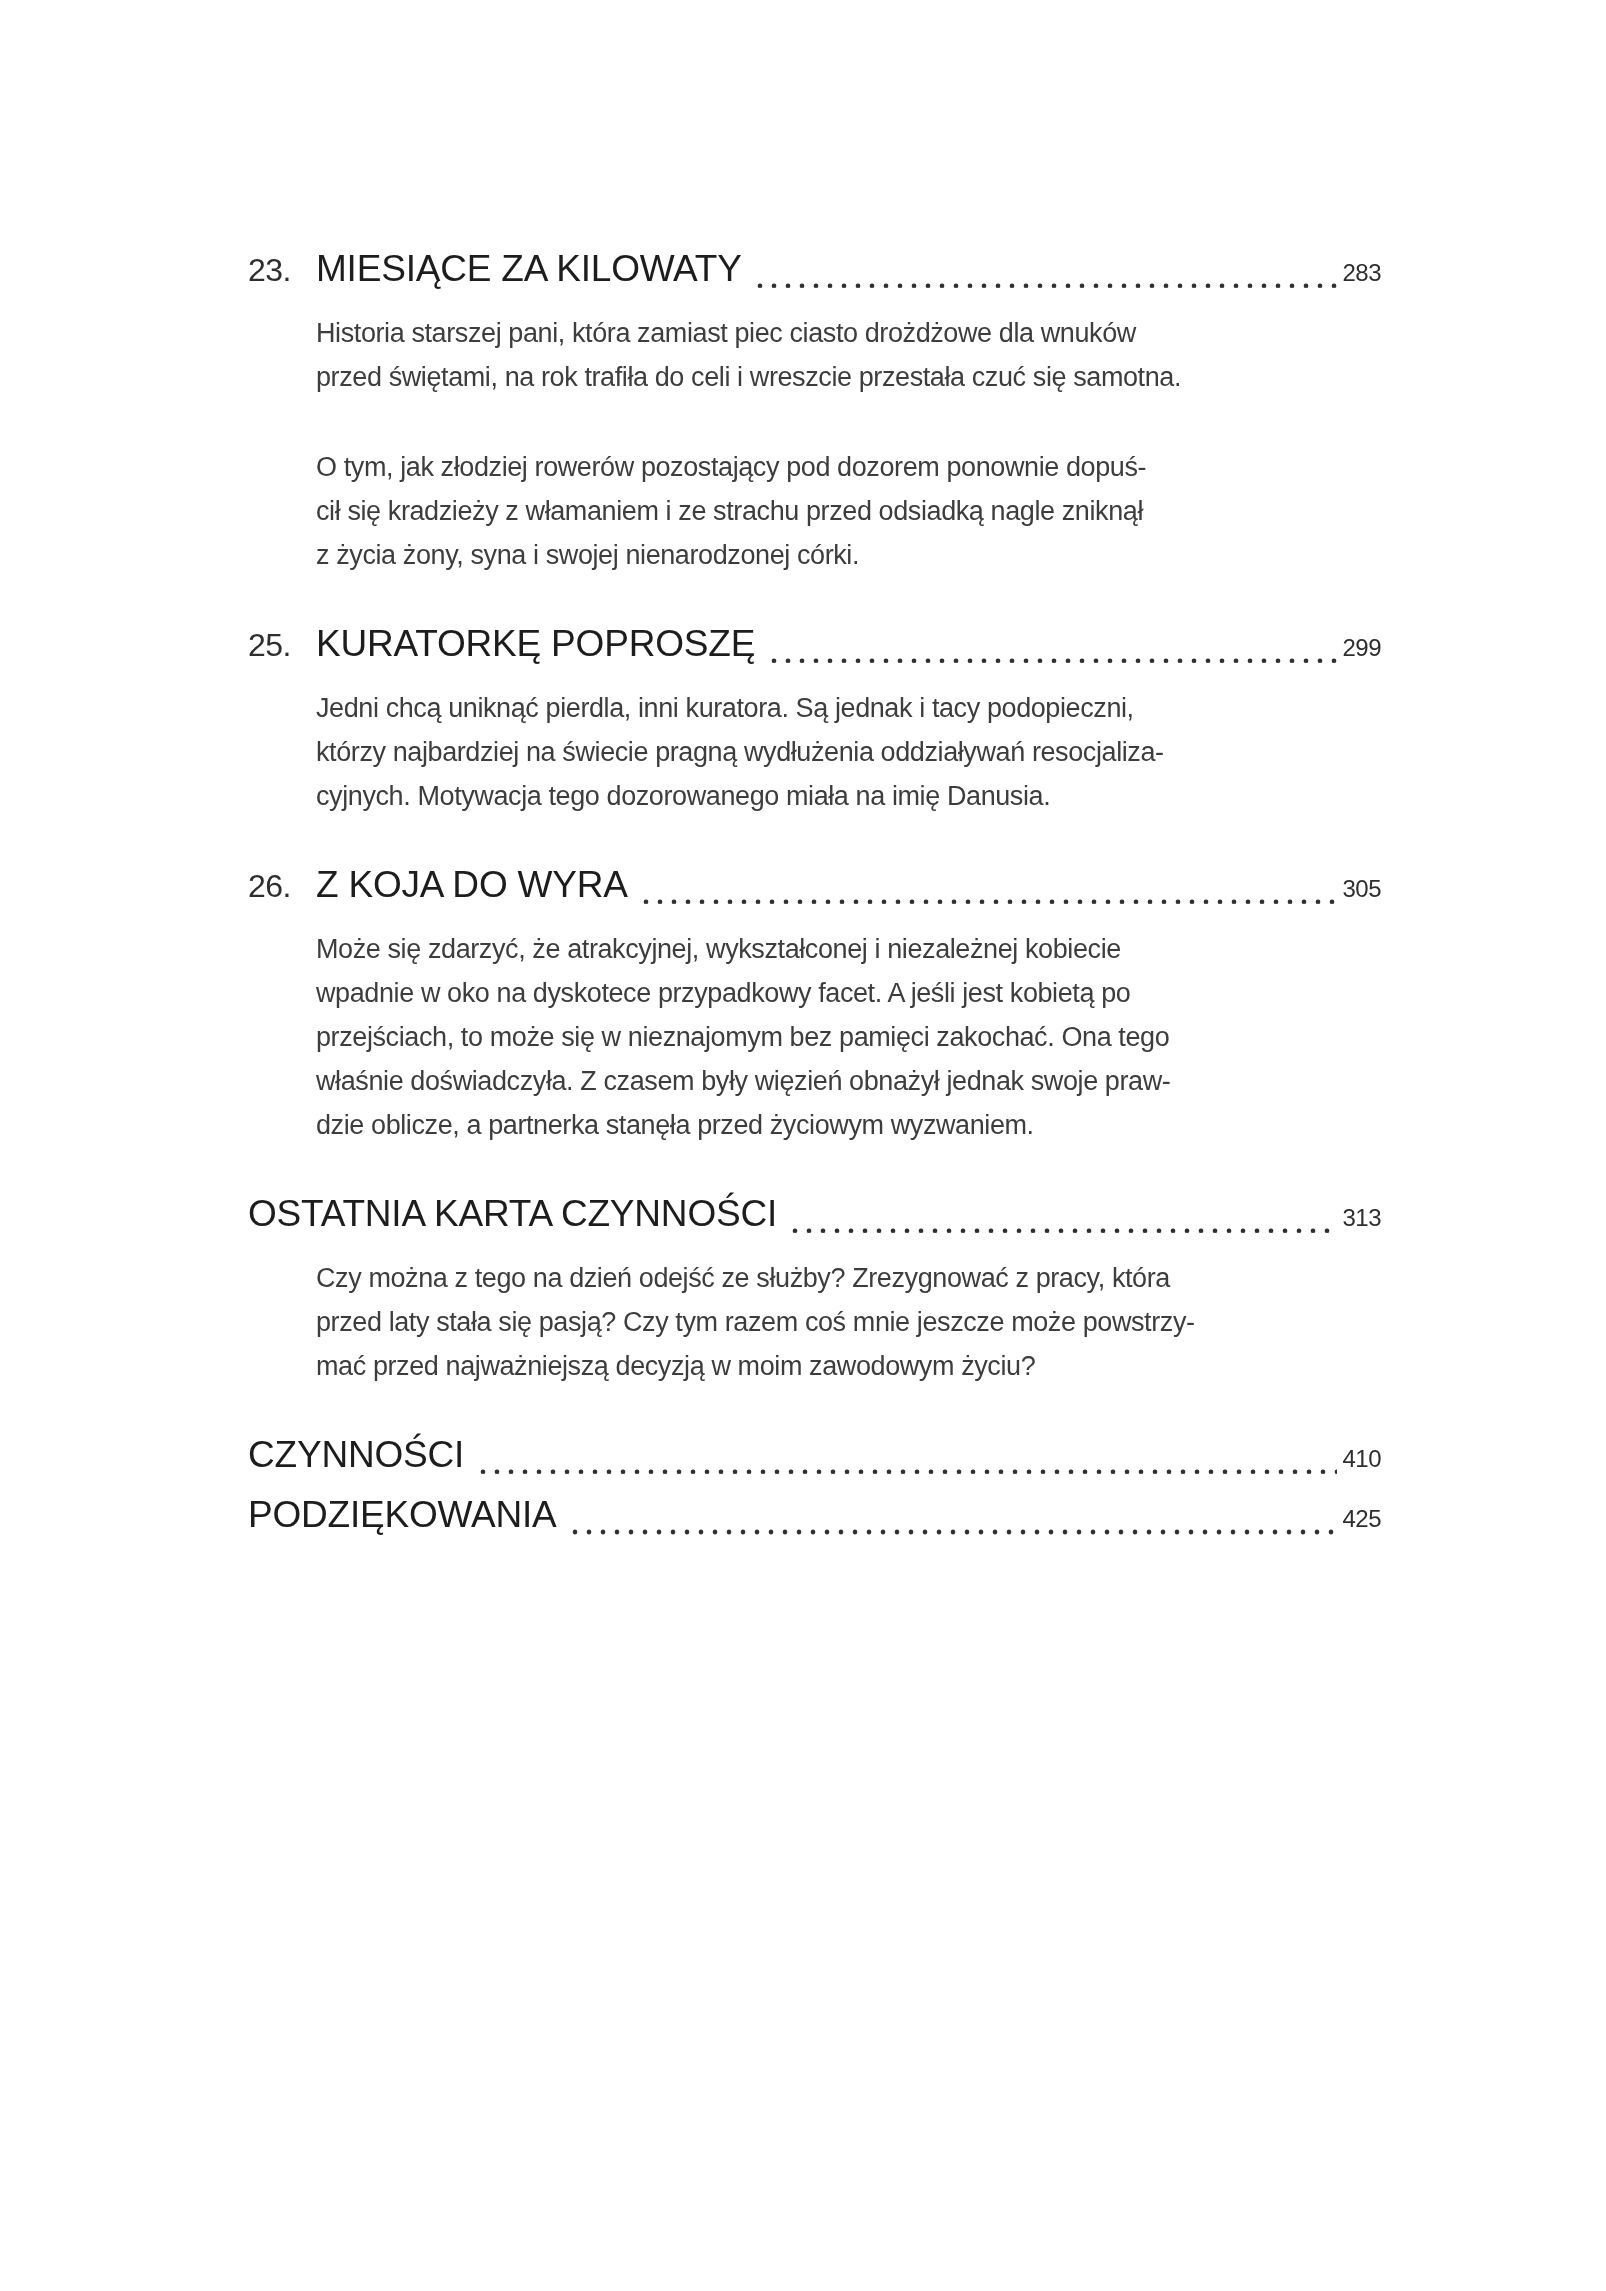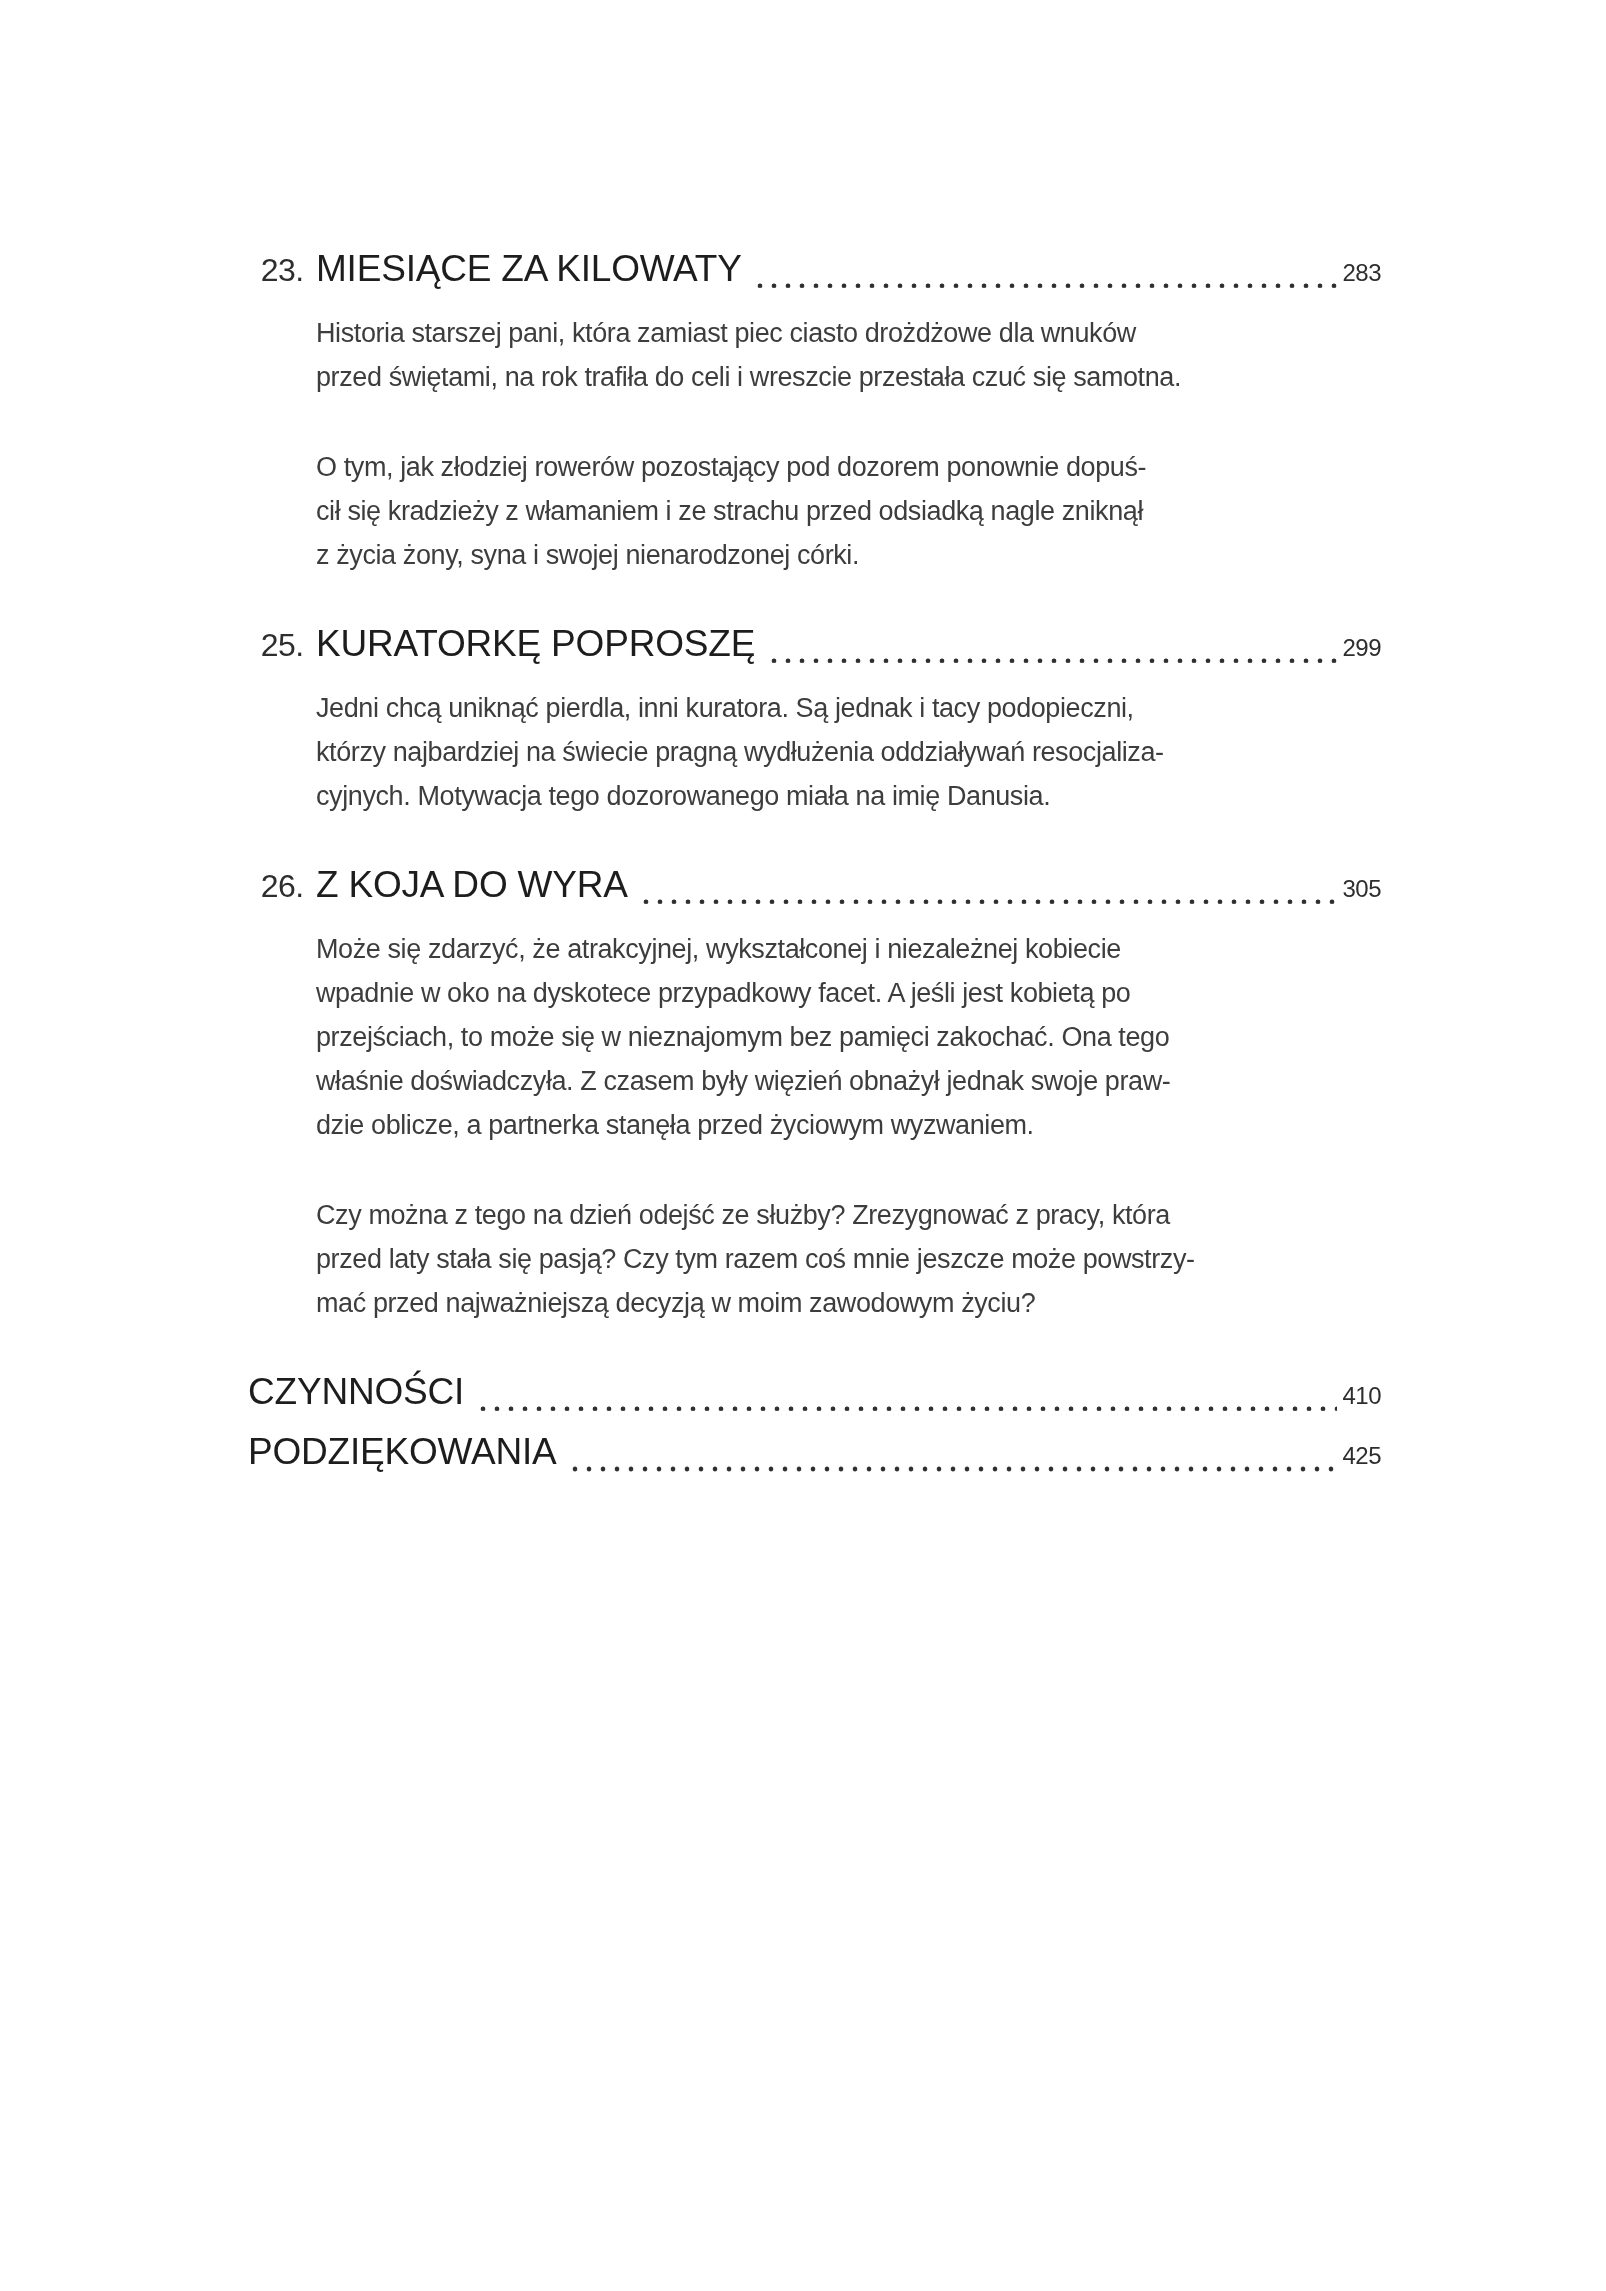--- a/index.html
+++ b/index.html
@@ -29,21 +29,20 @@
   }
   .entry-row{
     display:flex;
     align-items:baseline;
     line-height:42px;
   }
   .num{
     flex:0 0 68px;
     box-sizing:border-box;
     padding-right:12.4px;
-    text-align:right;
     font-size:32px;
     letter-spacing:-0.5px;
     color:var(--number);
   }
   .title{
     flex:0 0 auto;
     font-size:37px;
     font-weight:normal;
     letter-spacing:-0.2px;
     white-space:nowrap;
@@ -117,20 +116,26 @@
       <span class="page-num">305</span>
     </div>
     <p class="desc">Może się zdarzyć, że atrakcyjnej, wykształconej i niezależnej kobiecie
 wpadnie w oko na dyskotece przypadkowy facet. A jeśli jest kobietą po
 przejściach, to może się w nieznajomym bez pamięci zakochać. Ona tego
 właśnie doświadczyła. Z czasem były więzień obnażył jednak swoje praw-
 dzie oblicze, a partnerka stanęła przed życiowym wyzwaniem.</p>
   </section>
 
   <section class="entry unnumbered">
+    <div class="entry-row">
+
+      <span class="title">OSTATNIA KARTA CZYNNOŚCI</span>
+      <span class="leader"></span>
+      <span class="page-num">313</span>
+    </div>
     <p class="desc">Czy można z tego na dzień odejść ze służby? Zrezygnować z pracy, która
 przed laty stała się pasją? Czy tym razem coś mnie jeszcze może powstrzy-
 mać przed najważniejszą decyzją w moim zawodowym życiu?</p>
   </section>
 
   <section class="entry unnumbered no-desc">
     <div class="entry-row">
 
       <span class="title">CZYNNOŚCI</span>
       <span class="leader"></span>

